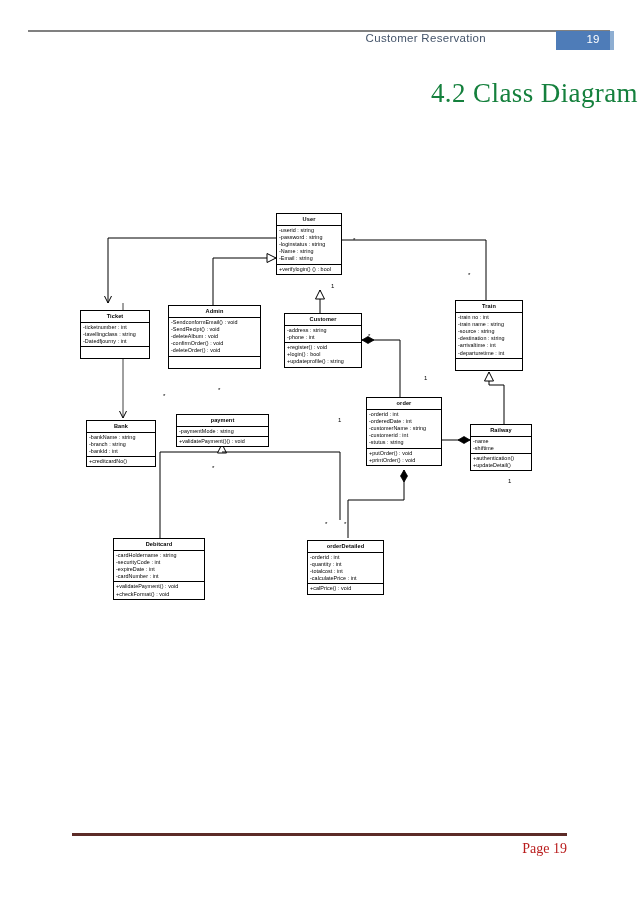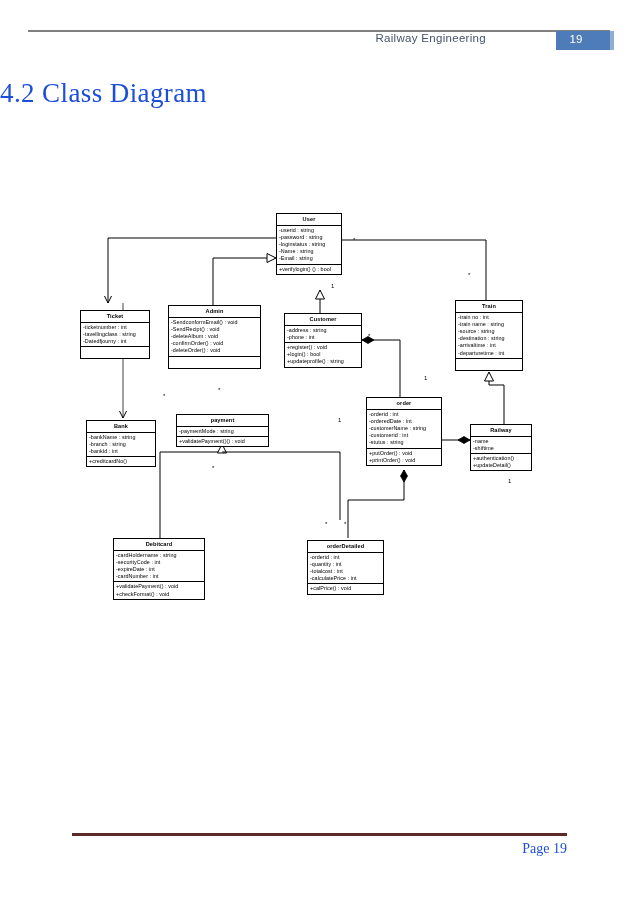--- a/index.html
+++ b/index.html
@@ -59,32 +59,33 @@
     background: #8eaed2;
   }
   .header-pagenum {
     position: absolute;
     left: 556px;
     top: 33px;
     width: 40px;
     text-align: center;
     font-size: 11.5px;
     color: #ffffff;
+    padding-left: 17px;
   }
 
   
   .doc-title {
     position: absolute;
     left: 0;
     top: 78px;
     width: 638px;
-    text-align: left;
+    text-align: right;
     font-family: "Liberation Serif", serif;
     font-size: 27px;
-    color: #1d4ed8;
+    color: #15803d;
     letter-spacing: 0.4px;
   }
 
   
   .footer-rule {
     position: absolute;
     left: 72px;
     top: 833px;
     width: 495px;
     height: 3px;
@@ -97,21 +98,21 @@
     font-family: "Liberation Serif", serif;
     font-size: 14px;
     color: #1a1a1a;
   }
   .footer-right {
     position: absolute;
     right: 71px;
     top: 841px;
     font-family: "Liberation Serif", serif;
     font-size: 14px;
-    color: #1d4ed8;
+    color: #b91c1c;
   }
 
   
   .canvas {
     position: absolute;
     left: 0;
     top: 0;
     width: 638px;
     height: 903px;
   }
@@ -167,21 +168,21 @@
   }
 </style>
 </head>
 <body>
 
 <div class="page">
 
   <div class="header-rule"></div>
   <div class="header-pagenum-box2"></div>
   <div class="header-pagenum-box"></div>
-  <div class="header-title">Railway Engineering</div>
+  <div class="header-title">Customer Reservation</div>
   <div class="header-pagenum">19</div>
 
   <div class="doc-title">4.2 Class Diagram</div>
 
   <div class="canvas">
     <svg viewBox="0 0 638 903" xmlns="http://www.w3.org/2000/svg">
       <defs>
         <marker id="openArrow" markerWidth="9" markerHeight="9" refX="8" refY="4.5" orient="auto">
           <path d="M1,1 L8,4.5 L1,8" fill="none" stroke="#000" stroke-width="1"></path>
         </marker>

